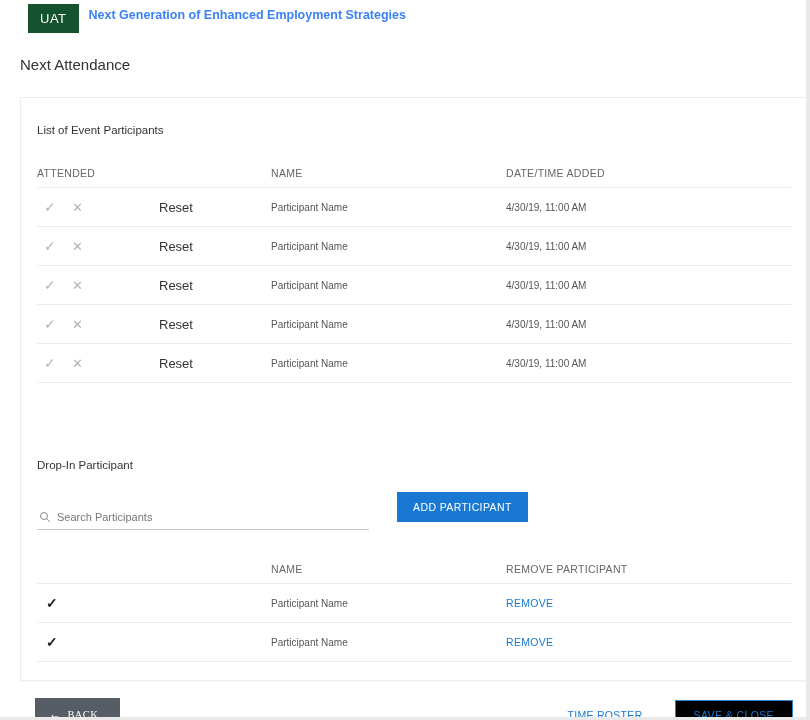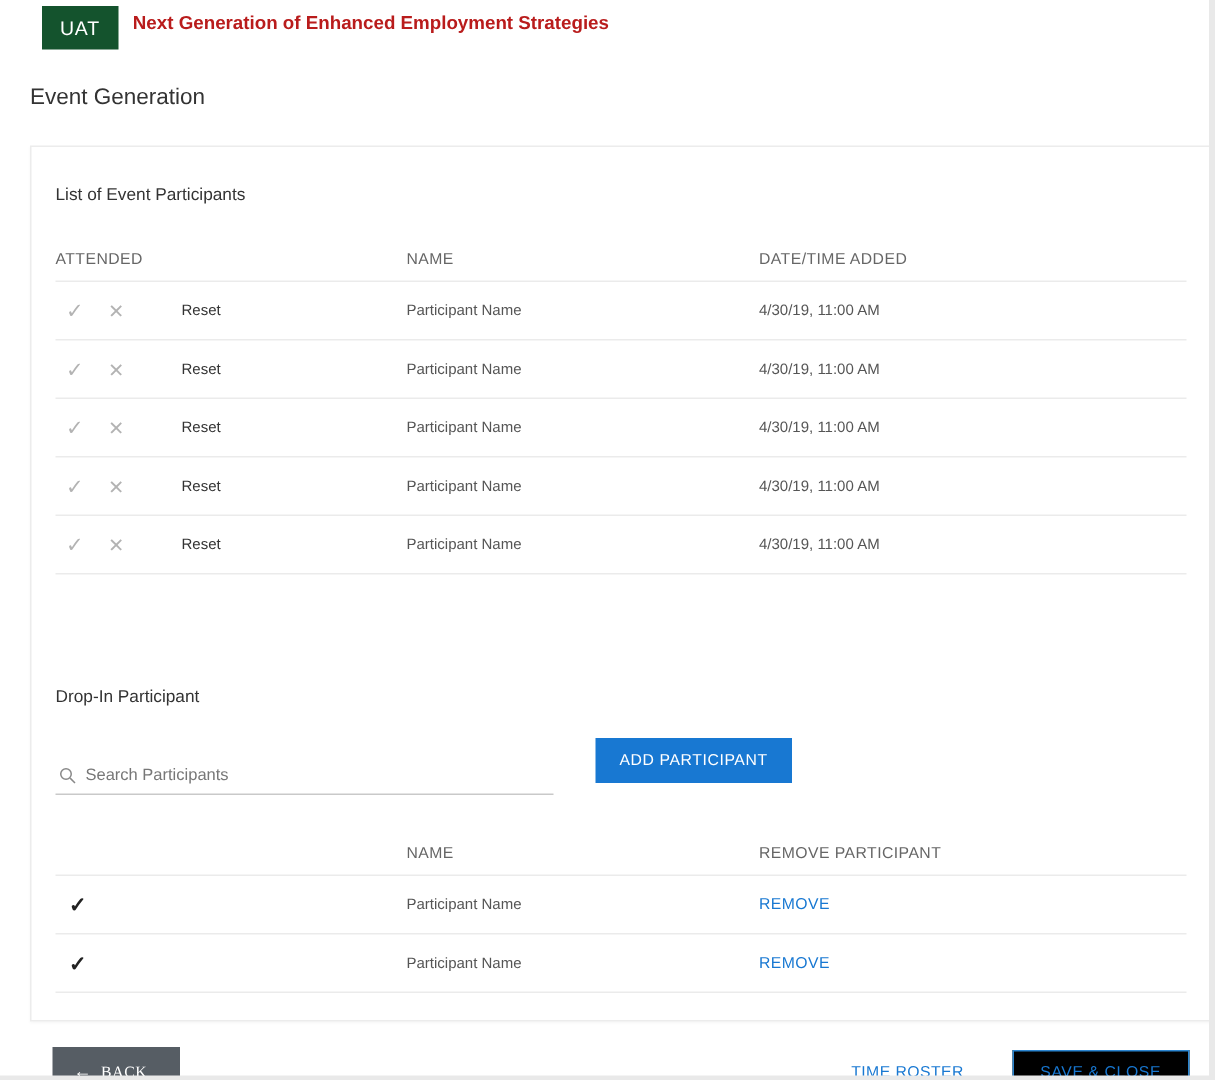--- a/index.html
+++ b/index.html
@@ -3,41 +3,41 @@
 <meta charset="utf-8">
 <style>
   * { margin: 0; padding: 0; box-sizing: border-box; }
   html,body { width: 810px; height: 720px; background: #fff; overflow: hidden;
     font-family: "Liberation Sans", sans-serif; color: #333; }
 
   
   .app-header { display: flex; align-items: center; padding: 2px 0 0 28px; height: 34px; }
   .env-badge { background: #14532d; color: #fff; font-size: 13px; letter-spacing: .5px;
     padding: 7px 12px; display: inline-block; }
-  .app-title { font-size: 12.5px; font-weight: bold; color: #b91c1c; margin-left: 10px; margin-top: -6px; }
+  .app-title { font-size: 12.5px; font-weight: bold; color: #3b82f6; margin-left: 10px; margin-top: -6px; }
 
   .page-title { font-size: 15px; color: #333; margin: 22px 0 0 20px; }
 
   
   .card { margin: 24px 0 0 20px; width: 788px; min-height: 572px;
     border: 1px solid #ececec; box-shadow: 0 1px 2px rgba(0,0,0,.04);
     background: #fff; padding: 26px 16px 18px 16px; }
 
   .section-label { font-size: 11.5px; color: #333; }
 
   
   .tbl { margin-top: 22px; }
   .tbl-head { display: grid; grid-template-columns: 234px 235px 1fr; align-items: center;
     height: 30px; border-bottom: 1px solid #ebebeb; }
   .tbl-head span { font-size: 10.5px; color: #666; letter-spacing: .3px; }
   .tbl-row { display: grid; grid-template-columns: 28px 56px 150px 235px 1fr; align-items: center;
     height: 39px; border-bottom: 1px solid #ebebeb; }
   .icon-check { color: #b3b3b3; font-size: 14px; cursor: pointer; padding-left: 7px; }
   .icon-x { color: #b3b3b3; font-size: 13px; cursor: pointer; padding-left: 7px; }
-  .reset-link { font-size: 10px; color: #333; cursor: pointer; }
+  .reset-link { font-size: 13px; color: #333; cursor: pointer; margin-left: 38px; }
   .cell-name, .cell-date { font-size: 10px; color: #555; }
 
   
   .dropin-label { margin-top: 76px; }
   .dropin-controls { display: flex; align-items: center; margin-top: 12px; }
   .search-wrap { display: flex; align-items: center; width: 332px;
     border-bottom: 1px solid #c9c9c9; padding: 4px 2px 6px 2px; margin-top: 24px; }
   .search-wrap svg { flex: 0 0 auto; margin-right: 6px; }
   .search-input { border: none; outline: none; font-size: 11px; color: #444; width: 100%;
     font-family: "Liberation Sans", sans-serif; background: transparent; }
@@ -72,21 +72,21 @@
   .scroll-bottom { position: absolute; bottom: 0; left: 0; width: 810px; height: 3px; background: #e9e9e9; }
 </style>
 </head>
 <body>
 
 <div class="app-header">
   <span class="env-badge">UAT</span>
   <span class="app-title">Next Generation of Enhanced Employment Strategies</span>
 </div>
 
-<div class="page-title">Event Generation</div>
+<div class="page-title">Next Attendance</div>
 
 <div class="card">
 
   <div class="section-label">List of Event Participants</div>
 
   <div class="tbl">
     <div class="tbl-head">
       <span>ATTENDED</span>
       <span>NAME</span>
       <span>DATE/TIME ADDED</span>

